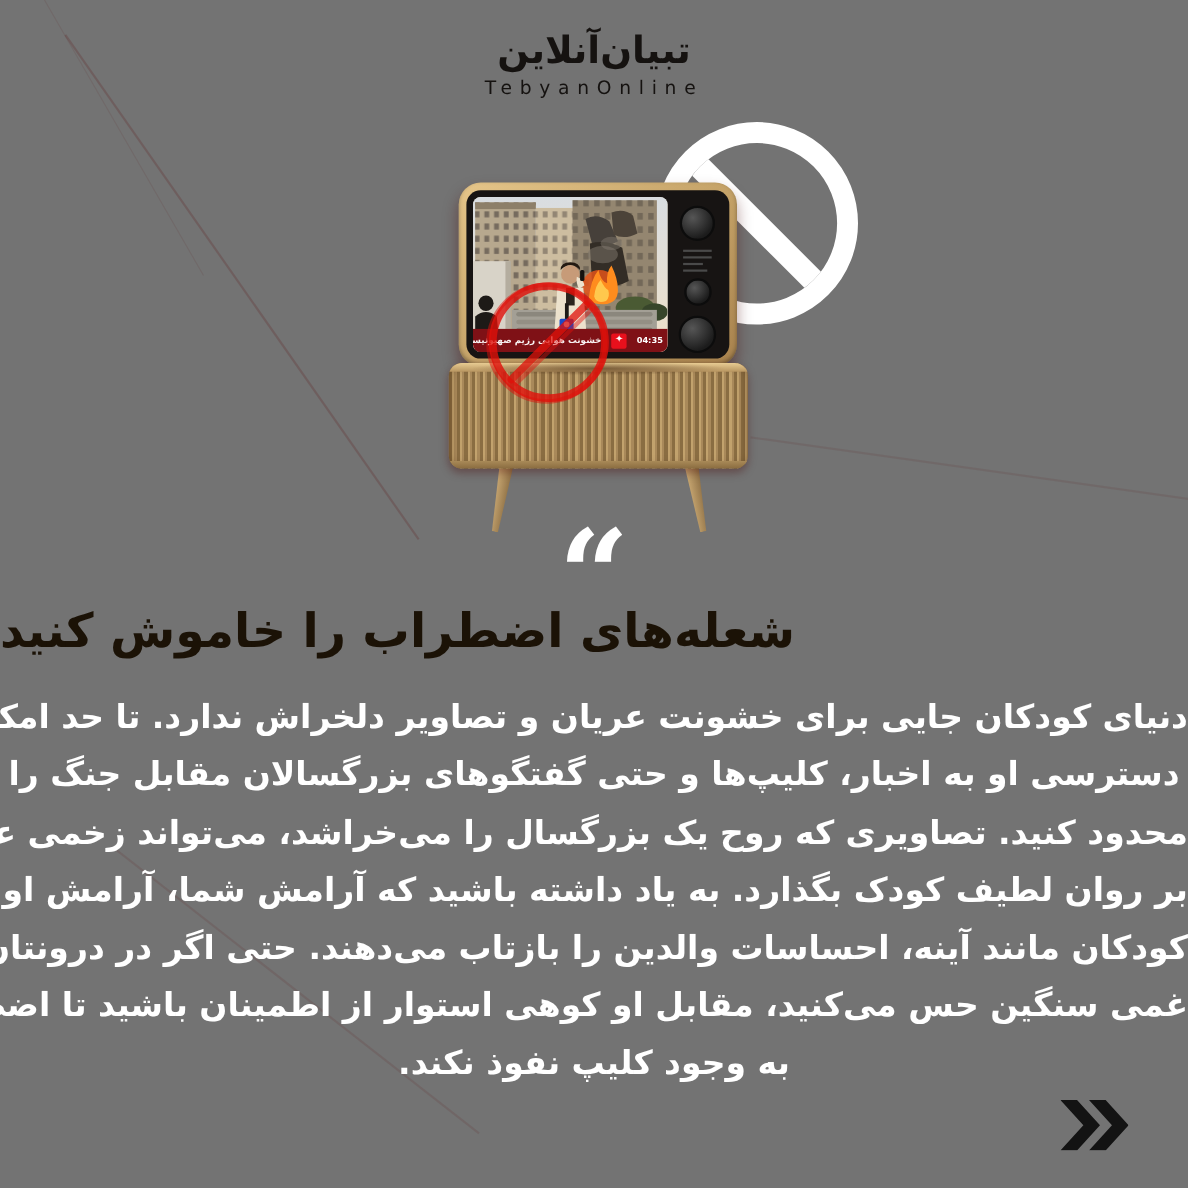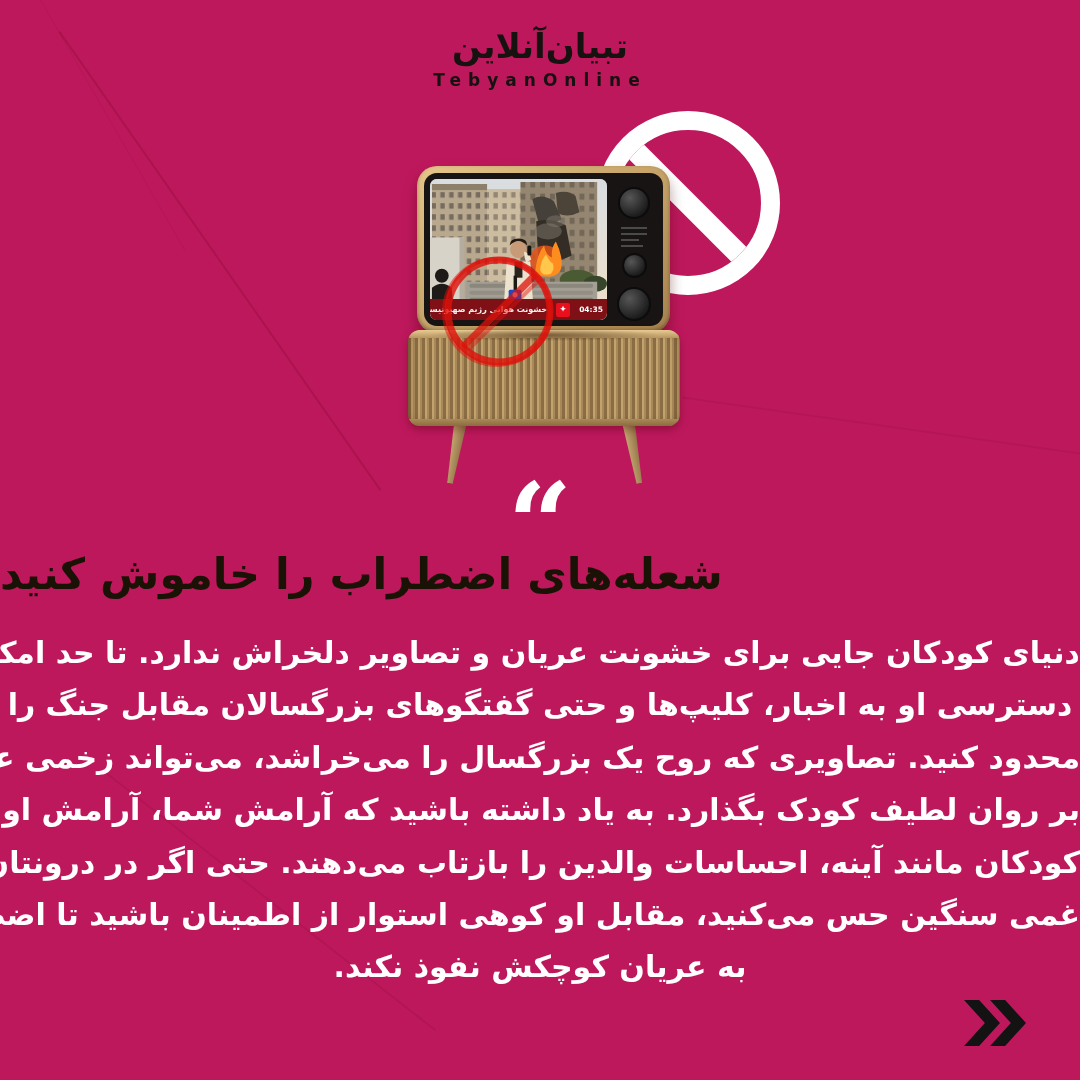--- a/index.html
+++ b/index.html
@@ -1,31 +1,31 @@
 <!DOCTYPE html>
 <html><head>
 <meta charset="utf-8">
 <style>
   html,body{margin:0;padding:0;background:#222;}
   .canvas{
     position:relative;width:1080px;height:1080px;overflow:hidden;
-    background:#be185d;
+    background:#737373;
     font-family:"DejaVu Sans",sans-serif;
   }
   
   .scratch{position:absolute;background:rgba(90,0,0,.18);pointer-events:none;}
   .s1{left:-60px;top:260px;width:560px;height:2px;transform:rotate(55deg);}
   .s2{left:60px;top:900px;width:420px;height:2px;transform:rotate(38deg);opacity:.6;}
   .s3{left:680px;top:430px;width:480px;height:2px;transform:rotate(8deg);opacity:.5;}
   .s4{left:-40px;top:120px;width:300px;height:1px;transform:rotate(60deg);opacity:.5;}
 
   
   .logo{position:absolute;top:26px;left:0;right:0;text-align:center;color:#151210;}
   .logo-fa{font-size:34px;font-weight:bold;letter-spacing:1px;}
-  .logo-en{font-size:17px;font-weight:bold;letter-spacing:7px;margin-top:4px;}
+  .logo-en{font-size:17px;font-weight:normal;letter-spacing:7px;margin-top:4px;}
 
   
   .ban-sign{
     position:absolute;left:596px;top:111px;width:146px;height:146px;
     border:19px solid #fff;border-radius:50%;overflow:hidden;z-index:1;
   }
   .ban-sign::after{
     content:"";position:absolute;left:50%;top:50%;width:210px;height:21px;
     margin-left:-105px;margin-top:-10px;background:#fff;transform:rotate(45deg);
   }
@@ -235,21 +235,21 @@
   <div class="quote-mark">“</div>
   <h1 class="headline" style="margin:0;">شعله‌های اضطراب را خاموش کنید</h1>
 
   <div class="body-text">
     <div>دنیای کودکان جایی برای خشونت عریان و تصاویر دلخراش ندارد. تا حد امکان،</div>
     <div>دسترسی او به اخبار، کلیپ‌ها و حتی گفتگوهای بزرگسالان مقابل جنگ را</div>
     <div>محدود کنید. تصاویری که روح یک بزرگسال را می‌خراشد، می‌تواند زخمی عمیق</div>
     <div>بر روان لطیف کودک بگذارد. به یاد داشته باشید که آرامش شما، آرامش اوست.</div>
     <div>کودکان مانند آینه، احساسات والدین را بازتاب می‌دهند. حتی اگر در درونتان</div>
     <div>غمی سنگین حس می‌کنید، مقابل او کوهی استوار از اطمینان باشید تا اضطراب</div>
-    <div>به عریان کوچکش نفوذ نکند.</div>
+    <div>به وجود کلیپ نفوذ نکند.</div>
   </div>
 
   <div class="next">
     <div class="chev c1"></div>
     <div class="chev c2"></div>
   </div>
 
 </div>
 
 </body></html>

